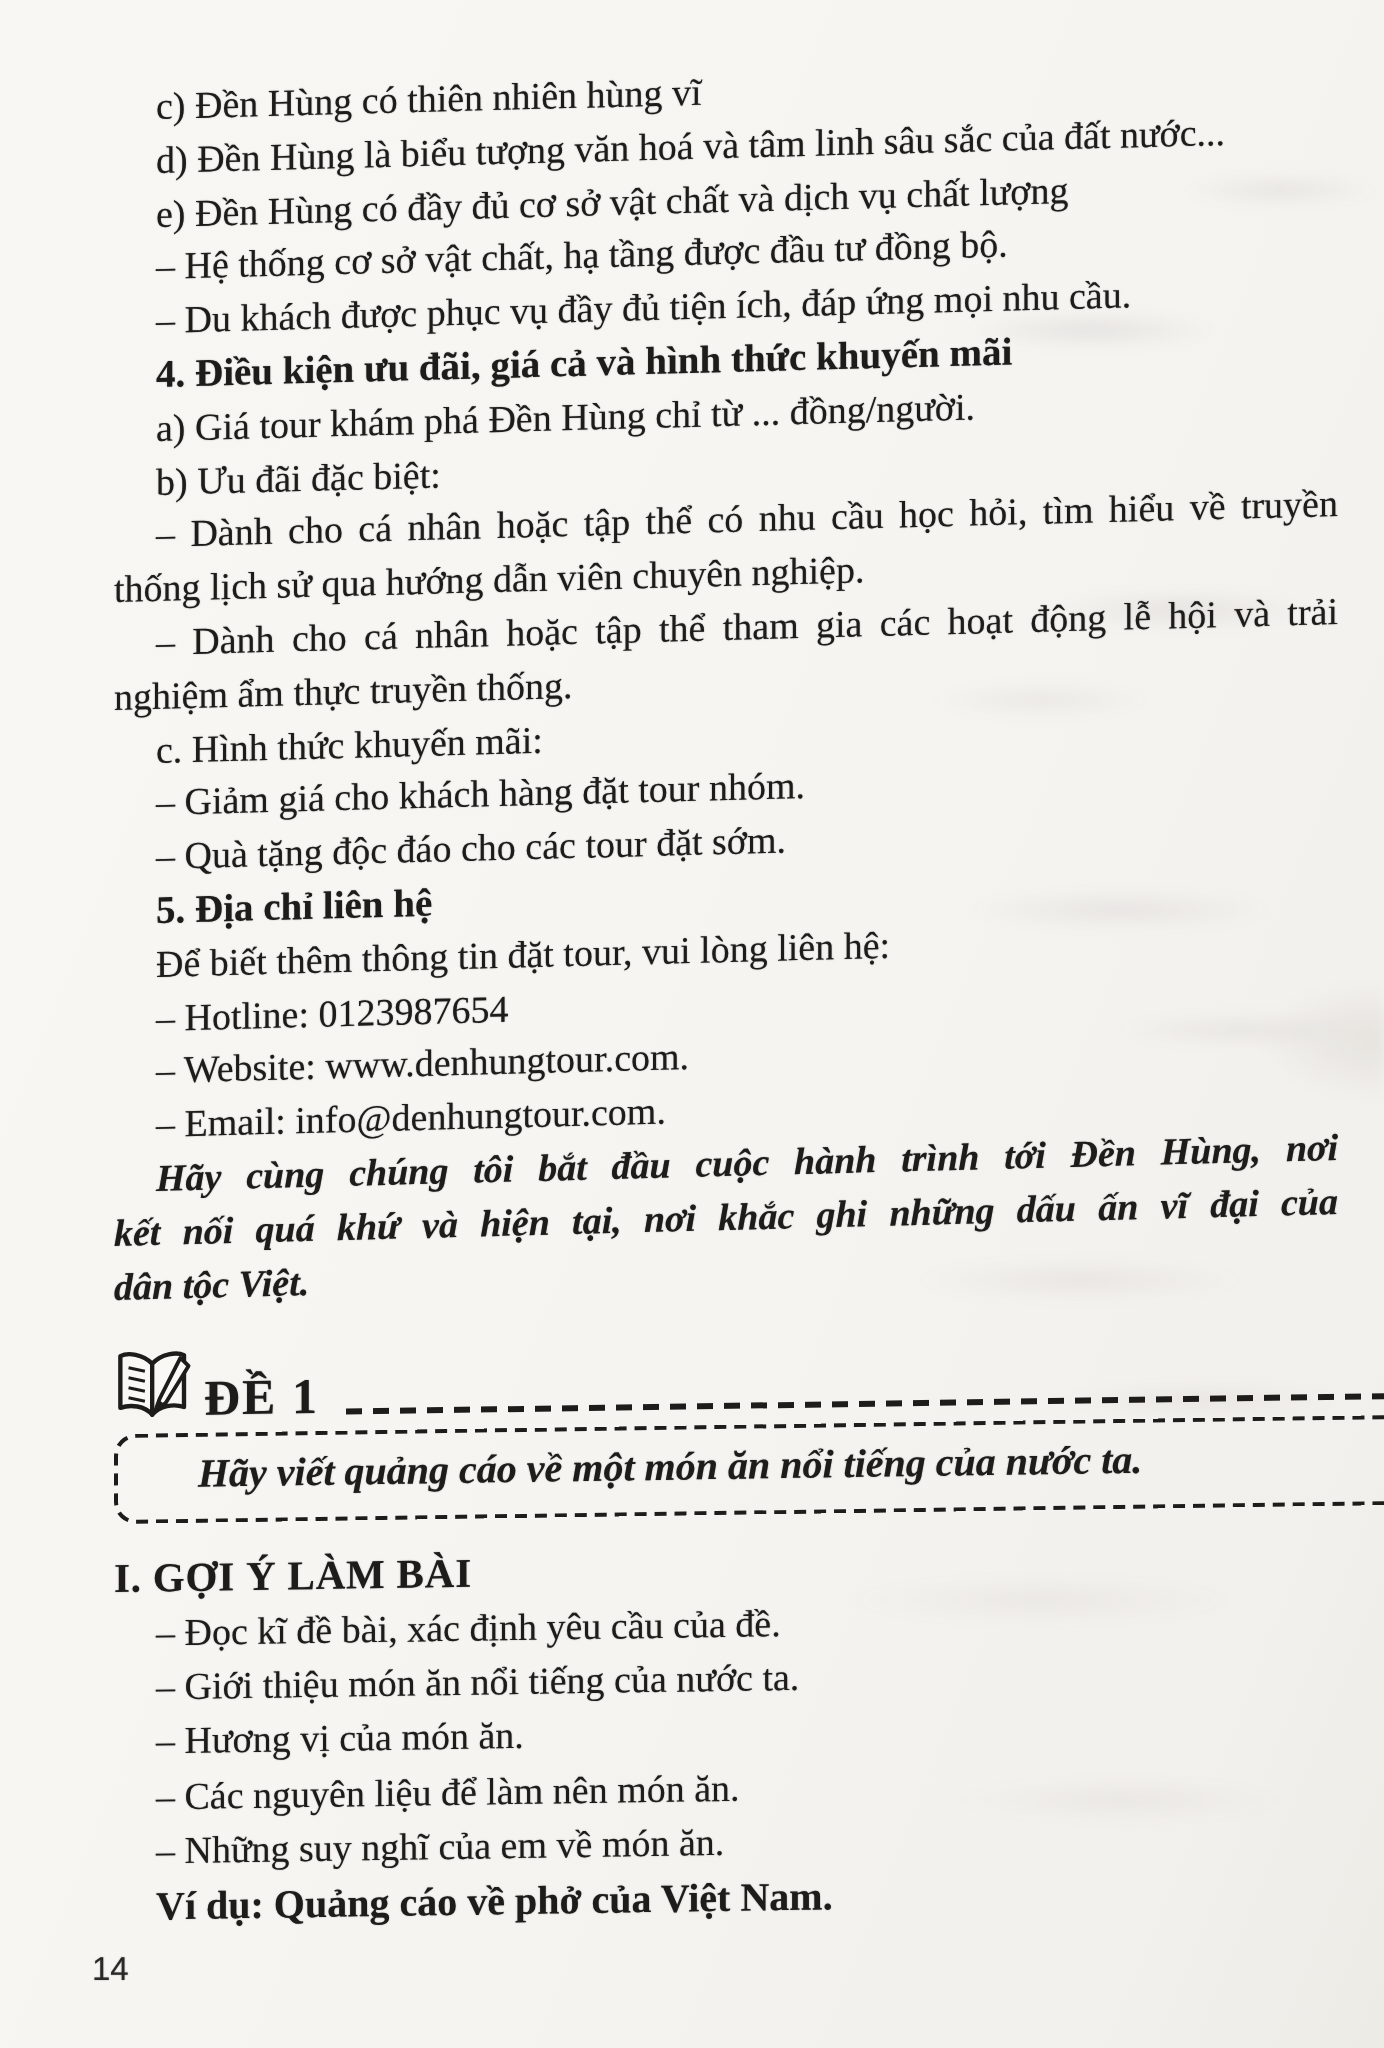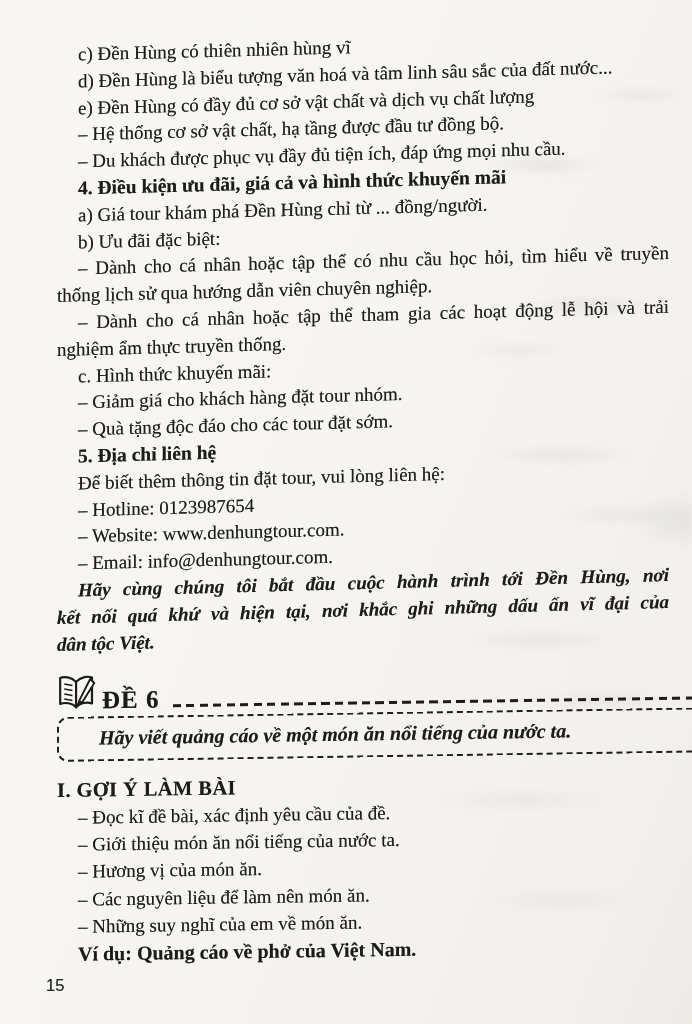--- a/index.html
+++ b/index.html
@@ -102,29 +102,29 @@
 
   <div class="block-bottom txt">
     <div class="de3-row">
       <svg class="book-icon" viewBox="0 0 44 44" fill="none" xmlns="http://www.w3.org/2000/svg">
         <path d="M21 9 C16 3.5, 7.5 2.5, 3.5 4.5 L3.5 33 C9 31, 17 32, 21 37 Z" fill="#f9f8f5" stroke="#1d1c1a" stroke-width="2.4" stroke-linejoin="round"></path>
         <path d="M21 9 C26 3.5, 34.5 2.5, 38.5 4.5 L38.5 33 C33 31, 25 32, 21 37 Z" fill="#f9f8f5" stroke="#1d1c1a" stroke-width="2.4" stroke-linejoin="round"></path>
         <path d="M8 11 L17 13 M8 16.5 L17 18.5 M8 22 L17 24 M8 27.5 L17 29.5" stroke="#1d1c1a" stroke-width="1.7"></path>
         <path d="M36.5 6 L41 10.5 L28.5 30.5 L22.5 35.5 L25 28.5 Z" fill="#f9f8f5" stroke="#1d1c1a" stroke-width="2.1" stroke-linejoin="round"></path>
         <path d="M25.5 29.5 L22.5 35.5 L28 31.5 Z" fill="#1d1c1a"></path>
       </svg>
-      <span class="de3-label">ĐỀ 6</span>
+      <span class="de3-label">ĐỀ 1</span>
       <span class="dash-fill"></span>
     </div>
     <div class="prompt-box">
       <div class="prompt-text">Hãy viết quảng cáo về một món ăn nổi tiếng của nước ta.</div>
     </div>
     <div class="goiy-heading">I. GỢI Ý LÀM BÀI</div>
     <div class="goiy-item">– Đọc kĩ đề bài, xác định yêu cầu của đề.</div>
     <div class="goiy-item">– Giới thiệu món ăn nổi tiếng của nước ta.</div>
     <div class="goiy-item">– Hương vị của món ăn.</div>
     <div class="goiy-item">– Các nguyên liệu để làm nên món ăn.</div>
     <div class="goiy-item">– Những suy nghĩ của em về món ăn.</div>
     <div class="example">Ví dụ: Quảng cáo về phở của Việt Nam.</div>
   </div>
 
-  <div class="page-number txt">15</div>
+  <div class="page-number txt">14</div>
 </div>
 
 </body></html>

